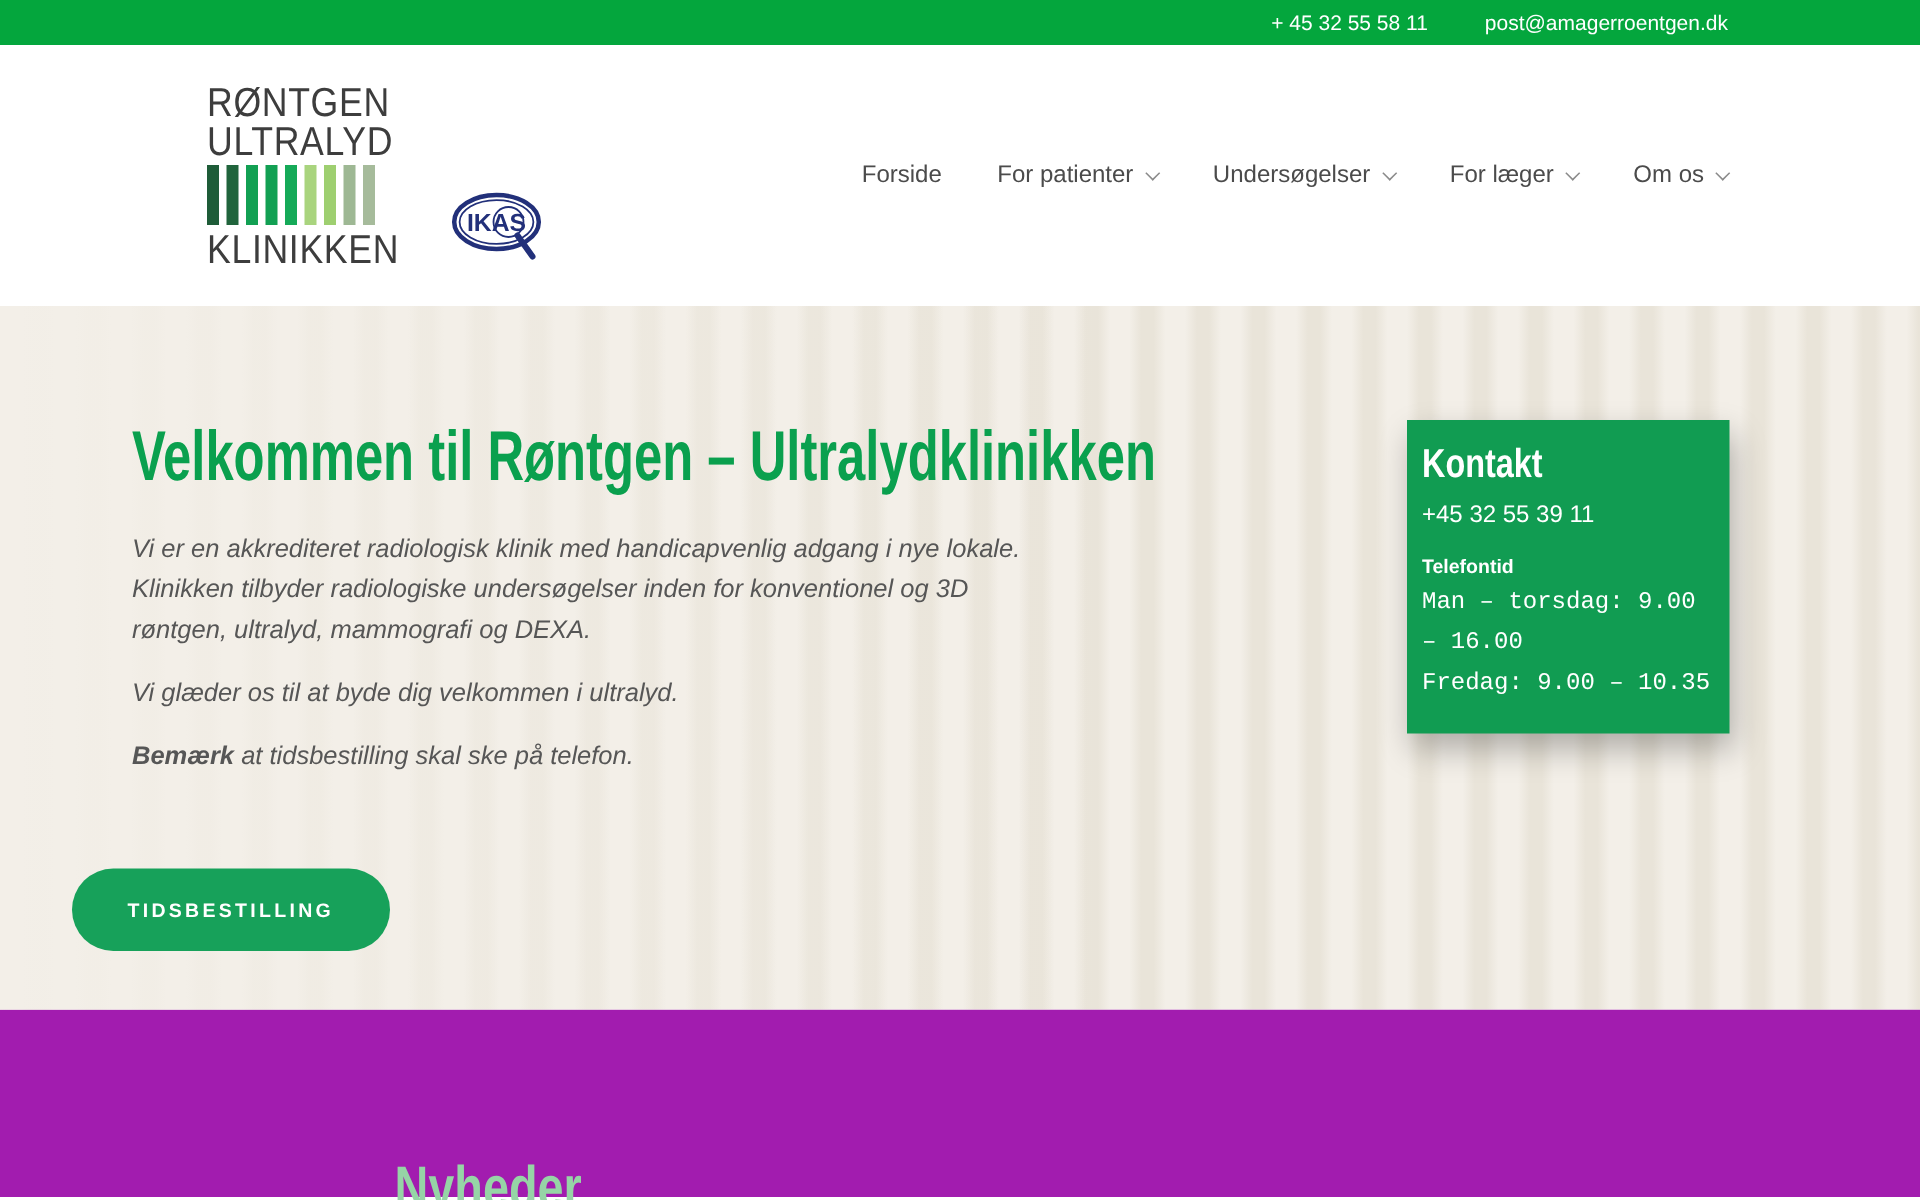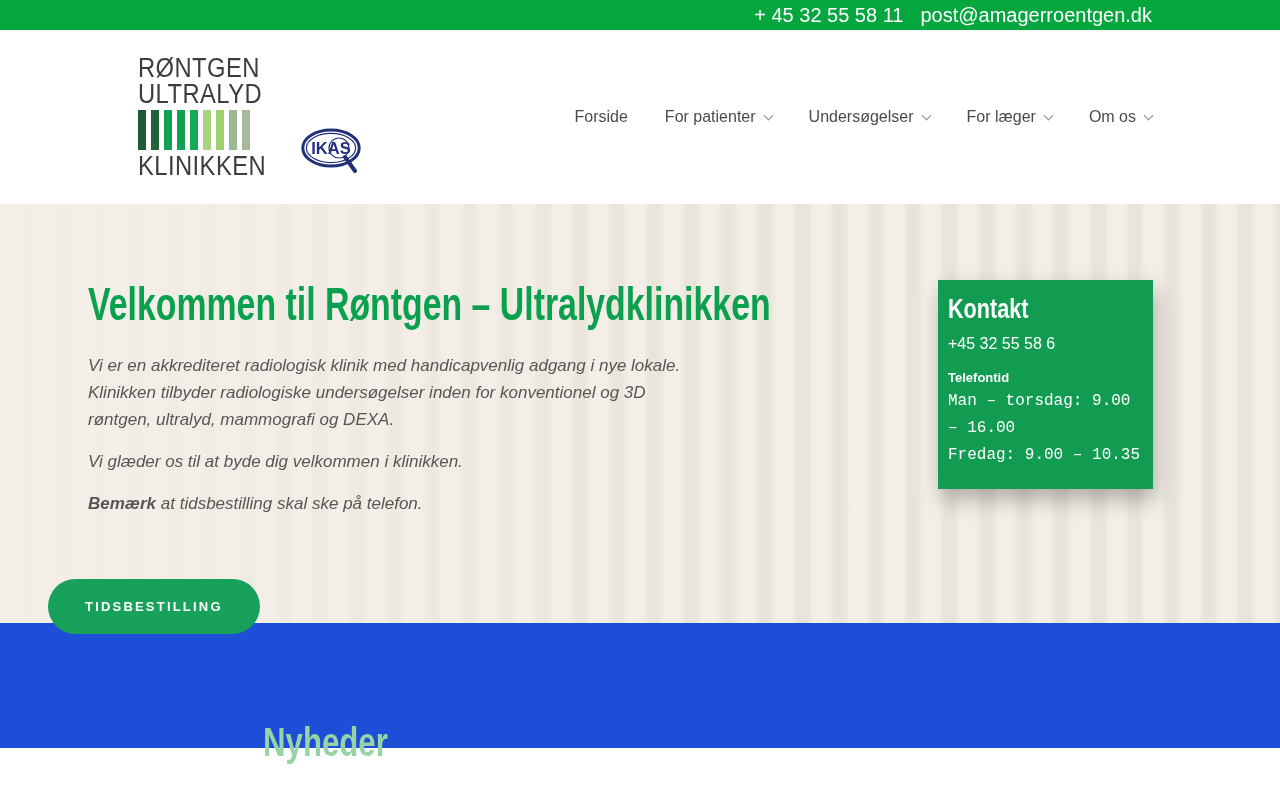--- a/index.html
+++ b/index.html
@@ -11,23 +11,23 @@
     background: #ffffff;
   }
 
   
   .topbar {
     height: 30px;
     background: var(--topbar-green);
     display: flex;
     justify-content: flex-end;
     align-items: center;
-    gap: 17px;
+    gap: 38px;
     padding-right: 128px;
-    font-size: 20px;
+    font-size: 14px;
     color: #ffffff;
   }
   .topbar a { color:#ffffff; text-decoration:none; cursor:pointer; }
 
   
   .header {
     height: 174px;
     background: #ffffff;
     display: flex;
     align-items: center;
@@ -78,21 +78,21 @@
     width: 7px; height: 7px;
     border-right: 1.8px solid #8a8a8a;
     border-bottom: 1.8px solid #8a8a8a;
     transform: rotate(45deg);
     margin-top: -4px;
   }
 
   
   .hero {
     position: relative;
-    height: 419px;
+    height: 469px;
     background-image:
       linear-gradient(90deg, var(--hero-bg-light) 0%, rgba(242,238,231,0) 58%),
       repeating-linear-gradient(90deg,
         var(--hero-bg-light) 0px, var(--hero-bg-light) 13px,
         var(--hero-bg-dark) 21px, var(--hero-bg-dark) 29px,
         var(--hero-bg-light) 37px);
   }
   .hero h1 {
     position: absolute;
     left: 88px; top: 72px;
@@ -150,21 +150,21 @@
     transform: scaleX(0.8);
     transform-origin: left center;
     white-space: nowrap;
   }
   .contact-phone { font-size: 16px; margin: 0 0 17px 0; }
   .hours-title { font-size: 13px; font-weight: bold; margin: 0 0 3px 0; }
   .hours-line { font-size: 16px; line-height: 27px; margin: 0; font-family: Liberation Mono, monospace; }
 
   
   .news {
-    background: #1d4ed8;
+    background: #a21caf;
     height: 125px;
   }
   .news h2 {
     margin: 0 0 0 263px;
     padding-top: 97px;
     font-size: 40px;
     font-weight: bold;
     color: var(--news-green);
     transform: scaleX(0.78);
     transform-origin: left top;
@@ -226,29 +226,29 @@
       <span class="chev"></span>
     </div>
   </nav>
 </header>
 
 <section class="hero">
   <h1>Velkommen til Røntgen – Ultralydklinikken</h1>
 
   <div class="hero-copy">
     <p>Vi er en akkrediteret radiologisk klinik med handicapvenlig adgang i nye lokale. Klinikken tilbyder radiologiske undersøgelser inden for konventionel og 3D røntgen, ultralyd, mammografi og DEXA.</p>
-    <p>Vi glæder os til at byde dig velkommen i klinikken.</p>
+    <p>Vi glæder os til at byde dig velkommen i ultralyd.</p>
     <p class="note"><b>Bemærk</b><span> at tidsbestilling skal ske på telefon.</span></p>
   </div>
 
   <a class="btn">TIDSBESTILLING</a>
 
   <aside class="contact-box">
     <h3 class="contact-title">Kontakt</h3>
-    <p class="contact-phone">+45 32 55 58 6</p>
+    <p class="contact-phone">+45 32 55 39 11</p>
     <p class="hours-title">Telefontid</p>
     <p class="hours-line">Man – torsdag: 9.00 – 16.00</p>
     <p class="hours-line">Fredag: 9.00 – 10.35</p>
   </aside>
 </section>
 
 <section class="news">
   <h2>Nyheder</h2>
 </section>
 

